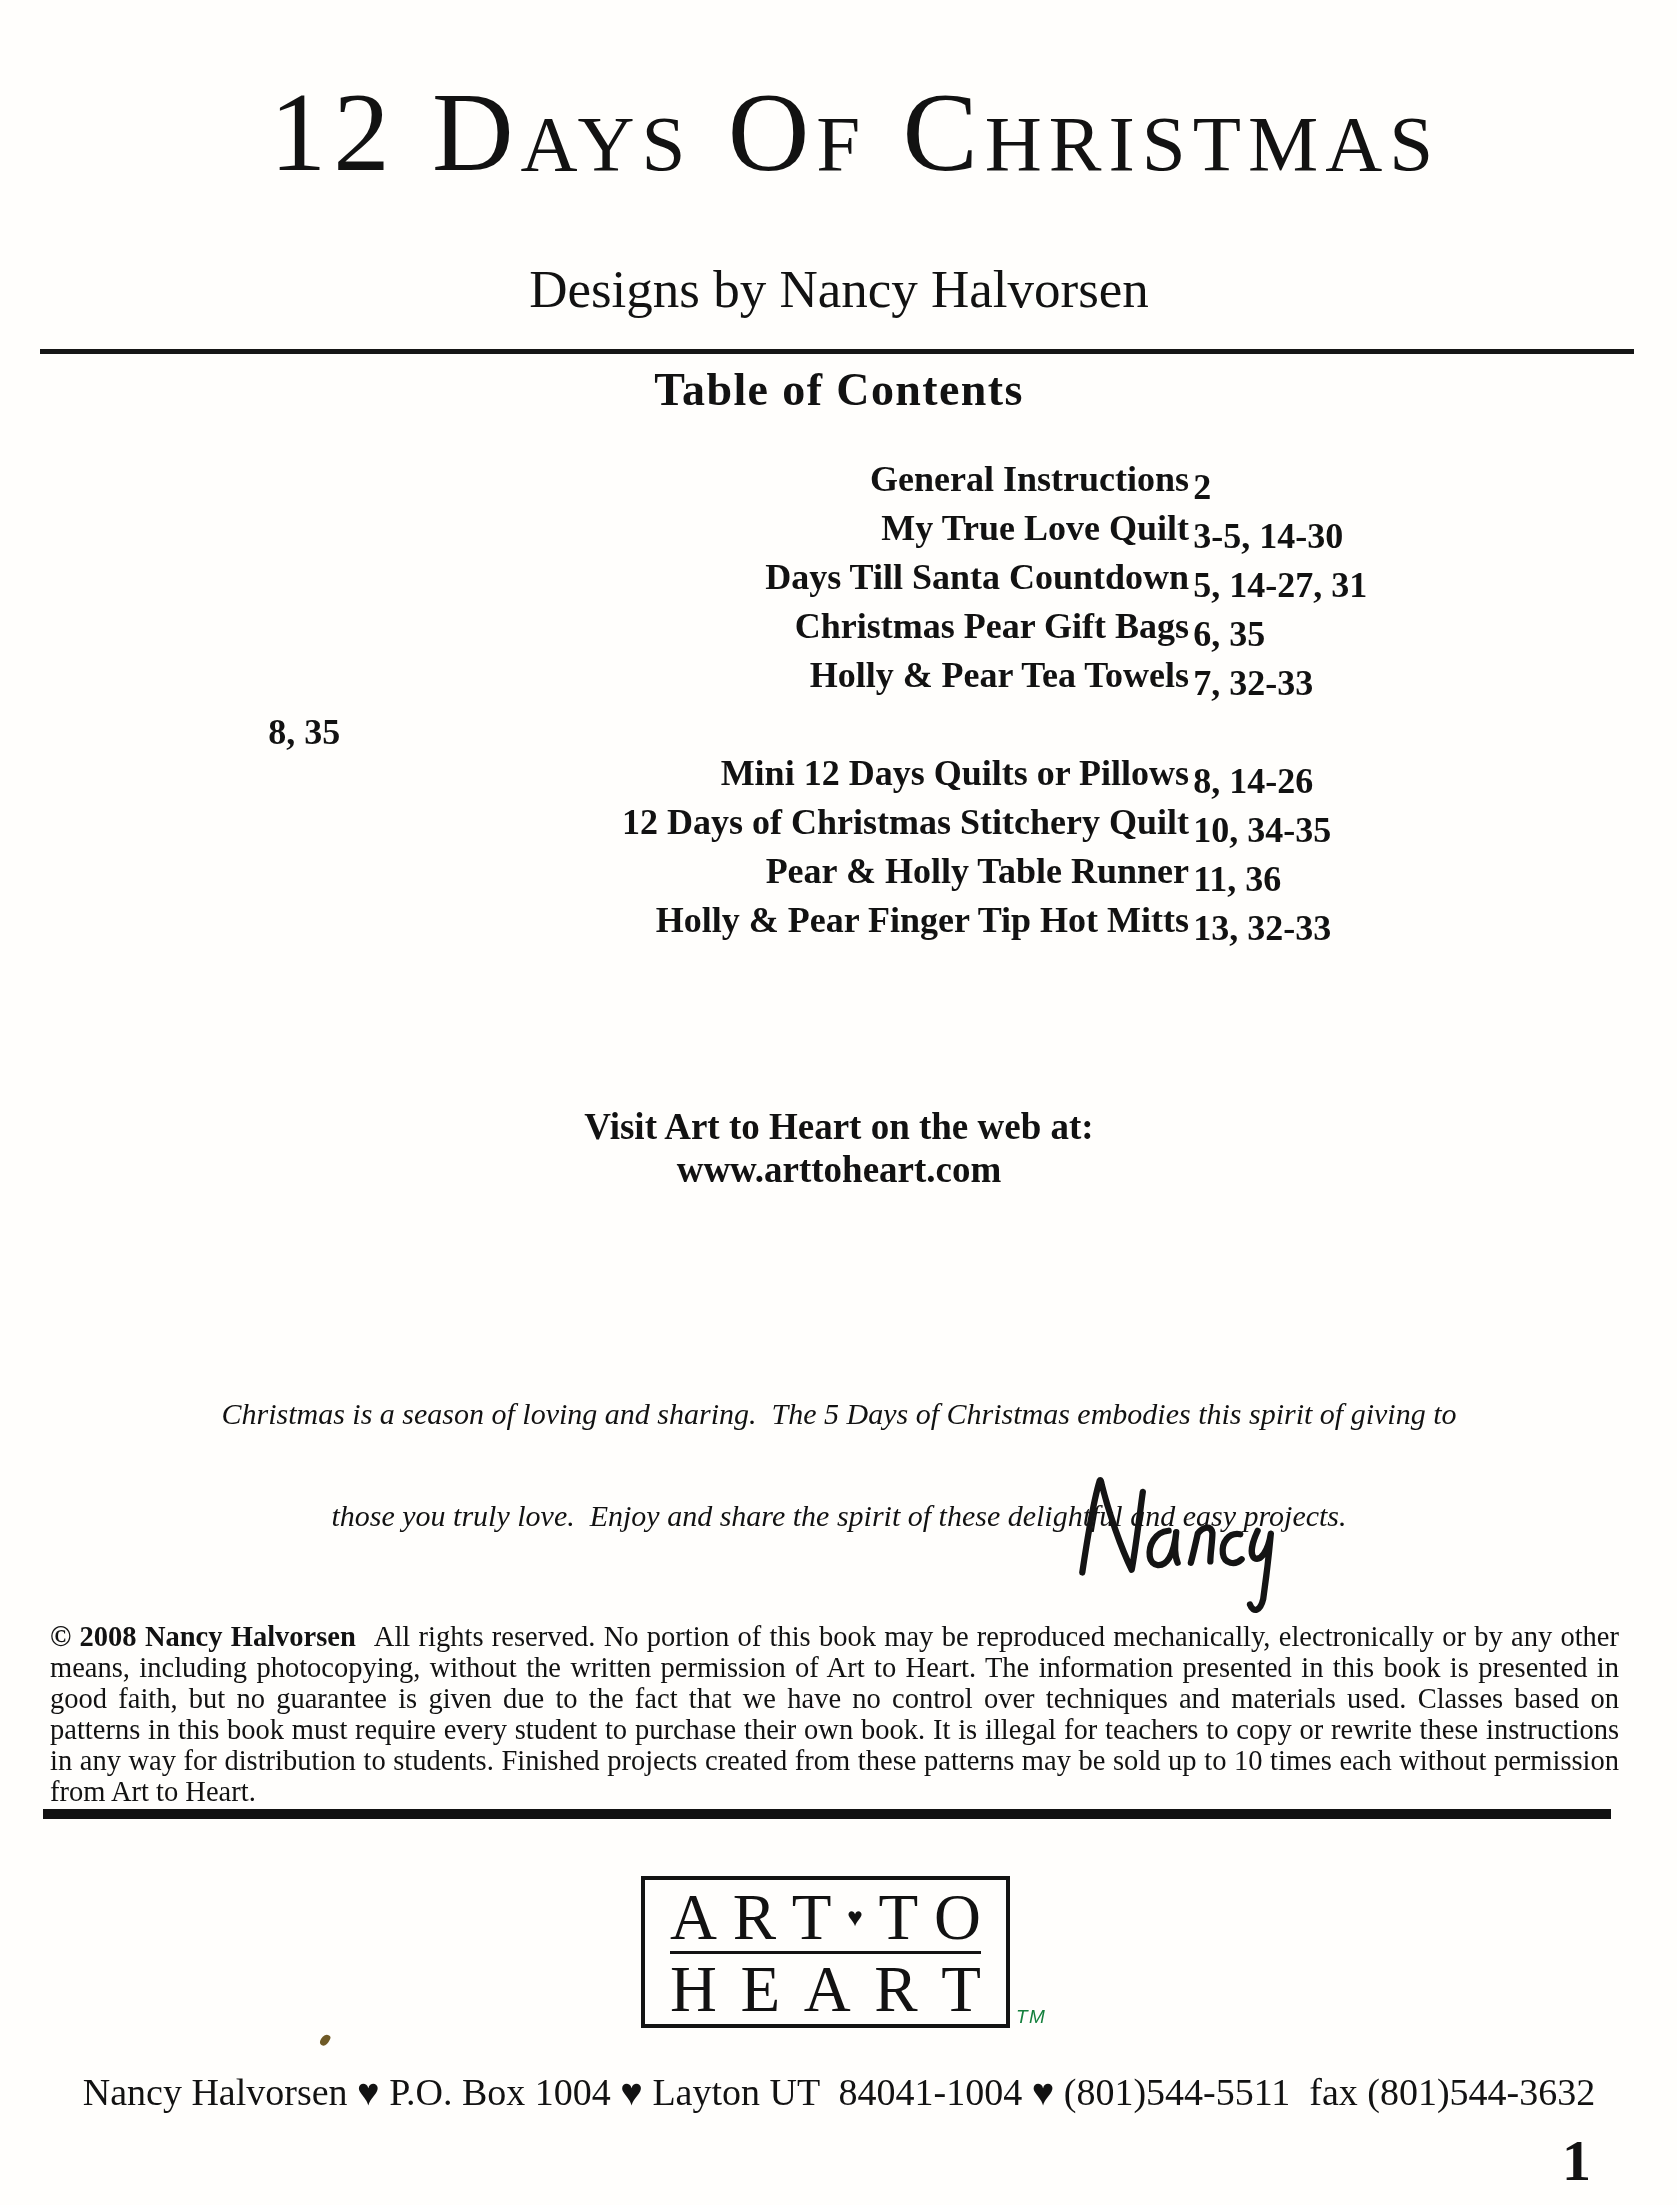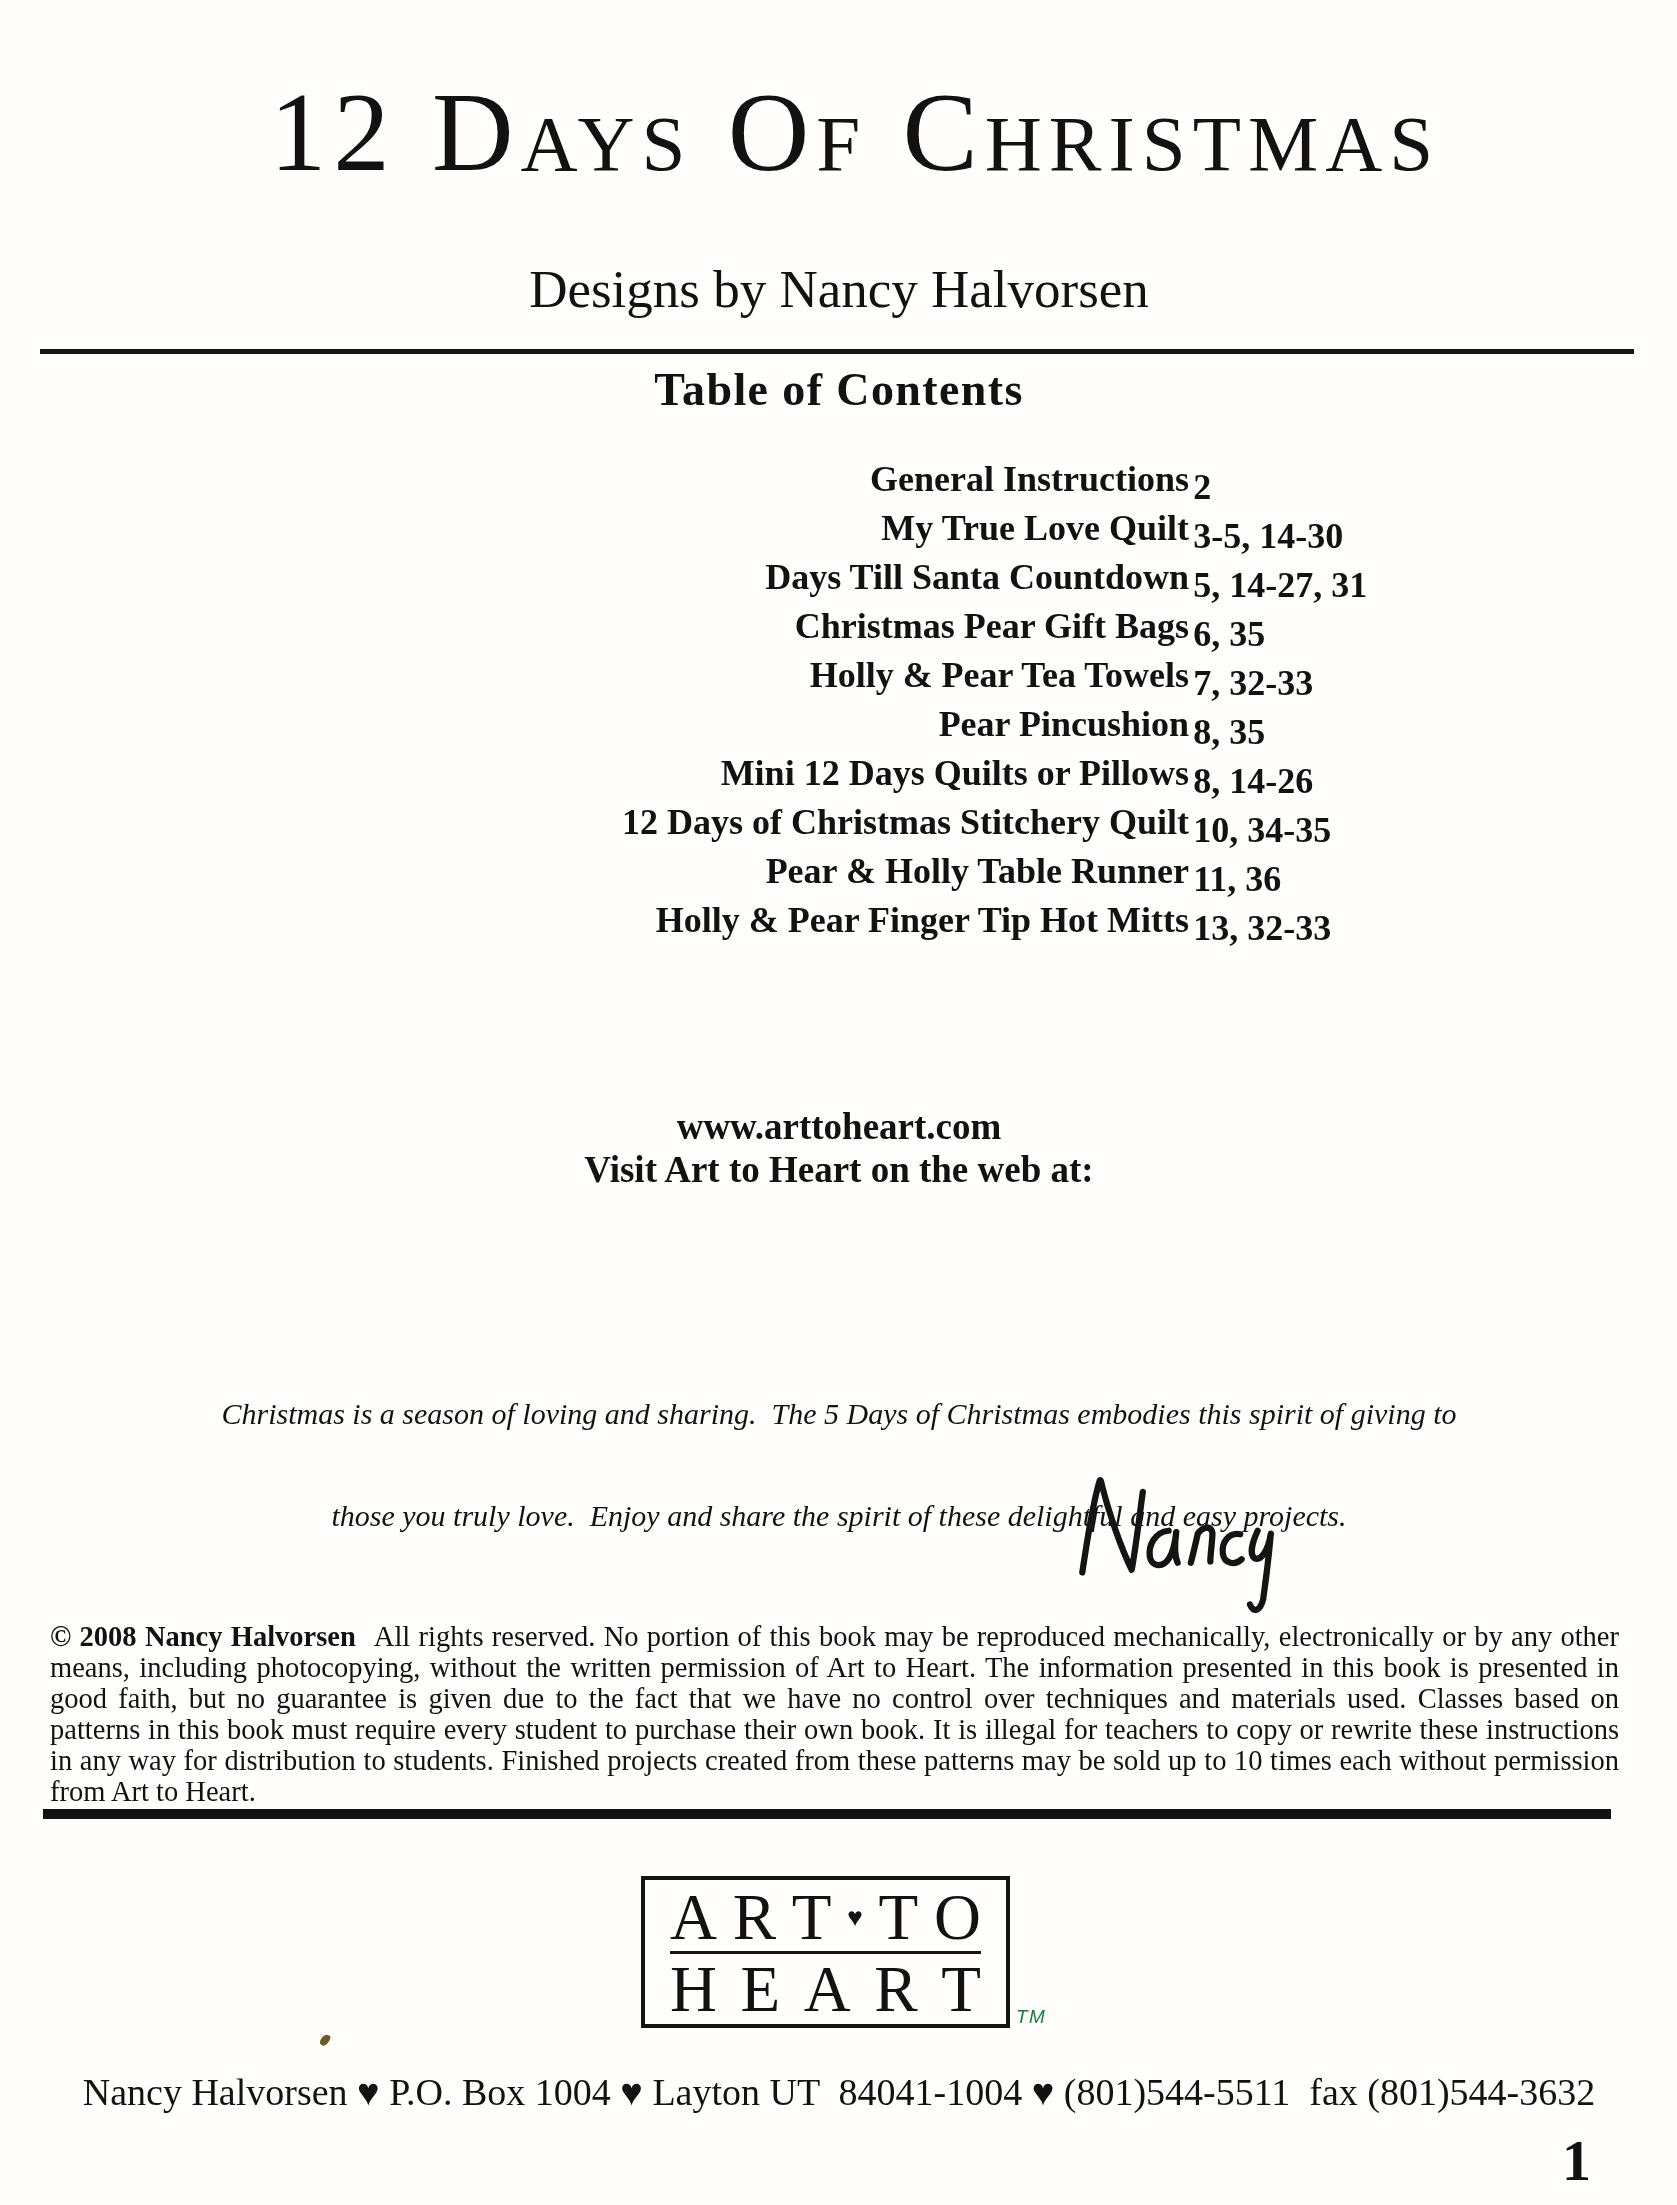--- a/index.html
+++ b/index.html
@@ -126,24 +126,20 @@
       <span class="toc-pages">6, 35</span>
     </div>
     <div class="toc-row">
       <div class="toc-left">
           <span class="toc-name">Holly &amp; Pear Tea Towels</span>
           <span class="toc-leader"></span>
         </div>
       <span class="toc-pages">7, 32-33</span>
     </div>
     <div class="toc-row">
-      <div class="toc-left">
-          <span class="toc-name">Pear Pincushion</span>
-          <span class="toc-leader"></span>
-        </div>
       <span class="toc-pages">8, 35</span>
     </div>
     <div class="toc-row">
       <div class="toc-left">
           <span class="toc-name">Mini 12 Days Quilts or Pillows</span>
           <span class="toc-leader"></span>
         </div>
       <span class="toc-pages">8, 14-26</span>
     </div>
     <div class="toc-row">
@@ -163,22 +159,22 @@
     <div class="toc-row">
       <div class="toc-left">
           <span class="toc-name">Holly &amp; Pear Finger Tip Hot Mitts</span>
           <span class="toc-leader"></span>
         </div>
       <span class="toc-pages">13, 32-33</span>
     </div>
   </div>
 
   <div class="web">
+    <div>Visit Art to Heart on the web at:</div>
     <div>www.arttoheart.com</div>
-    <div>Visit Art to Heart on the web at:</div>
   </div>
 
   <div class="blurb">
     <div>Christmas is a season of loving and sharing.  The 5 Days of Christmas embodies this spirit of giving to</div>
     <div>those you truly love.  Enjoy and share the spirit of these delightful and easy projects.</div>
   </div>
 
   <svg class="signature" width="223" height="167" viewBox="0 0 320 240" aria-label="Nancy">
     <g fill="none" stroke="#141414" stroke-width="9" stroke-linecap="round" stroke-linejoin="round">
       <path d="M16,166 C24,112 33,60 41,34 C42,32 43,34 44,40 C54,80 72,132 87,162 C93,130 99,78 103,50"></path>

